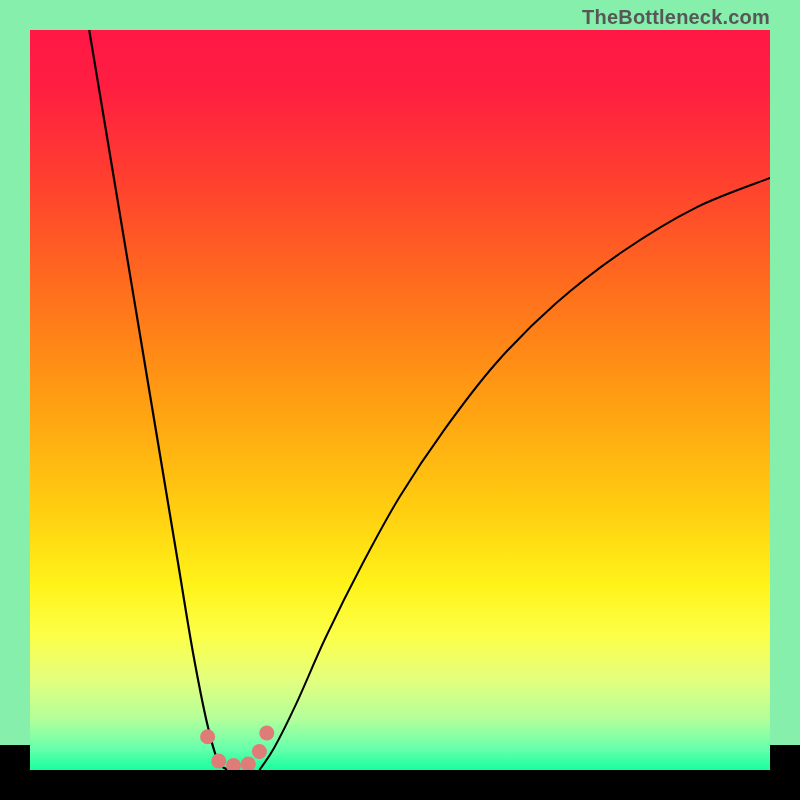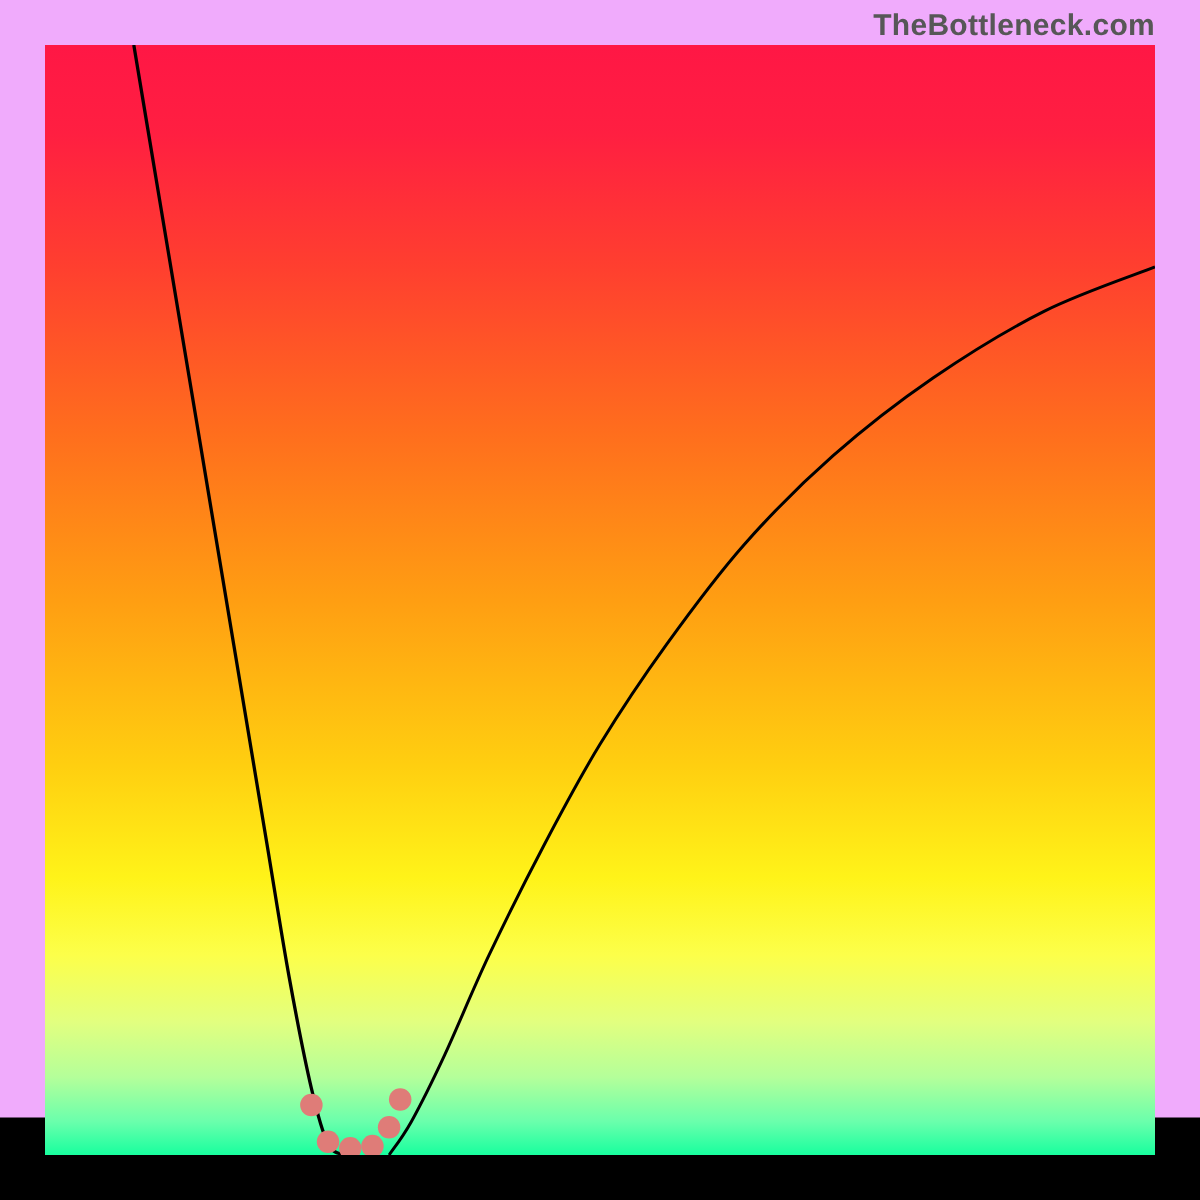--- a/index.html
+++ b/index.html
@@ -7,21 +7,21 @@
     padding: 0;
     width: 800px;
     height: 800px;
     background: #000000;
     overflow: hidden;
   }
   .chart-container {
     position: absolute;
     width: 800px;
     height: 745px;
-    background: #f0abfc;
+    background: #86efac;
   }
   .plot-area {
     position: absolute;
     left: 30px;
     top: 30px;
     width: 740px;
     height: 740px;
     overflow: hidden;
   }
   .gradient-bg {

